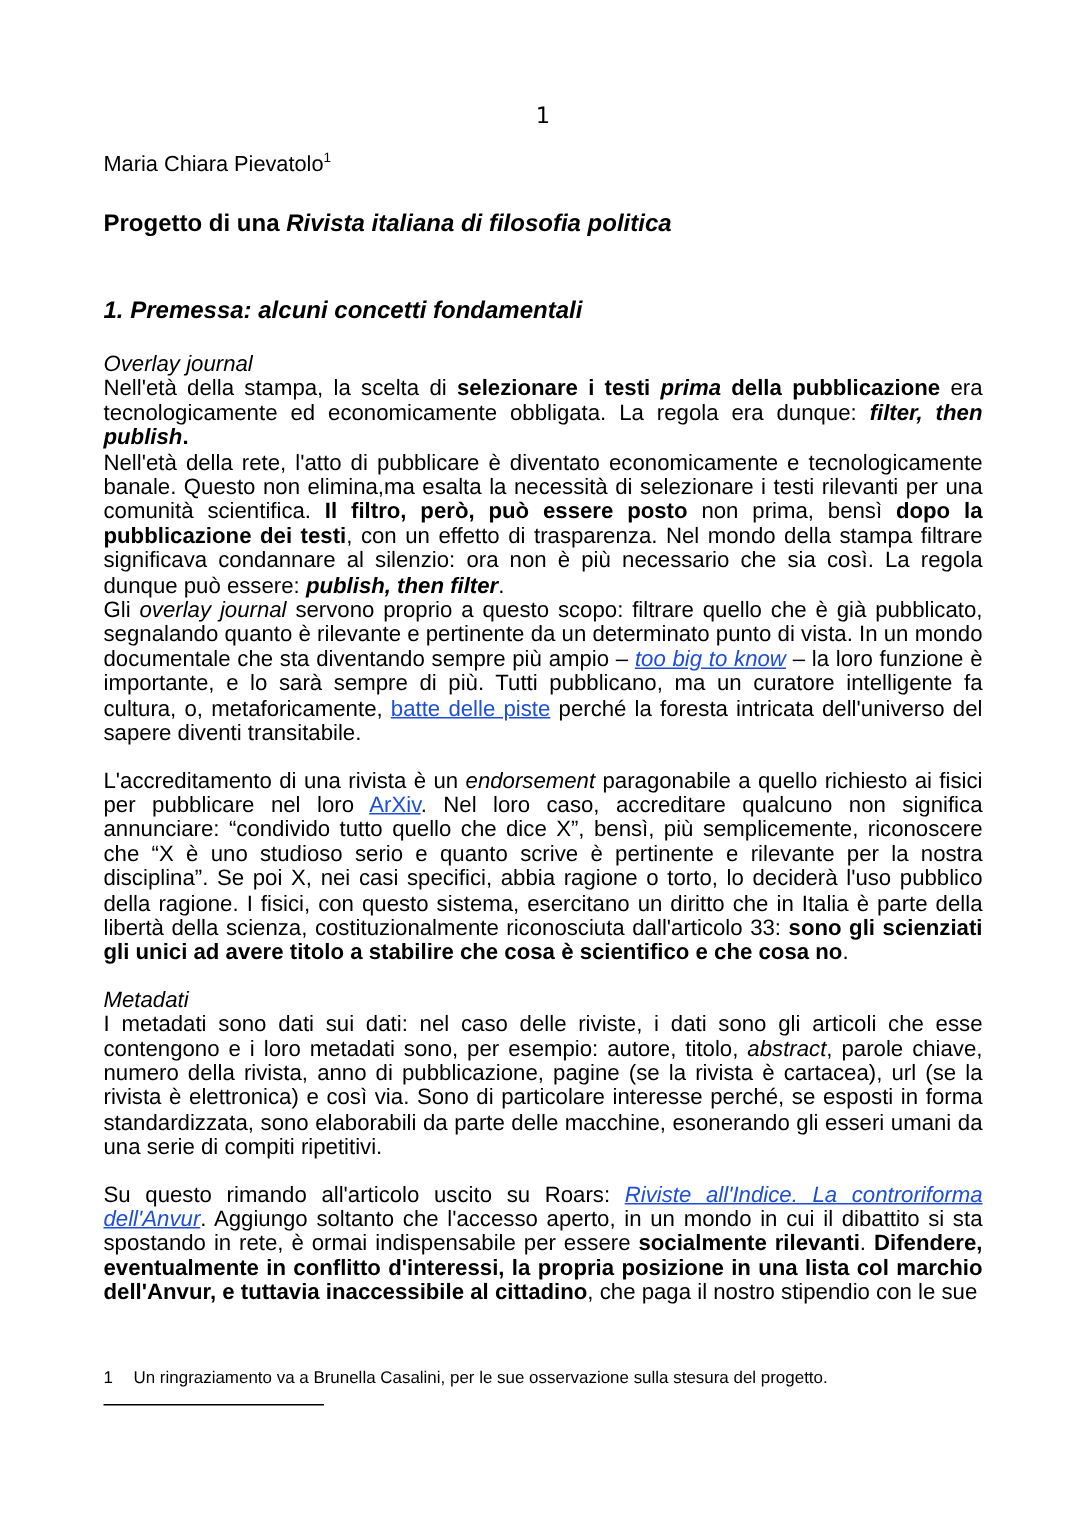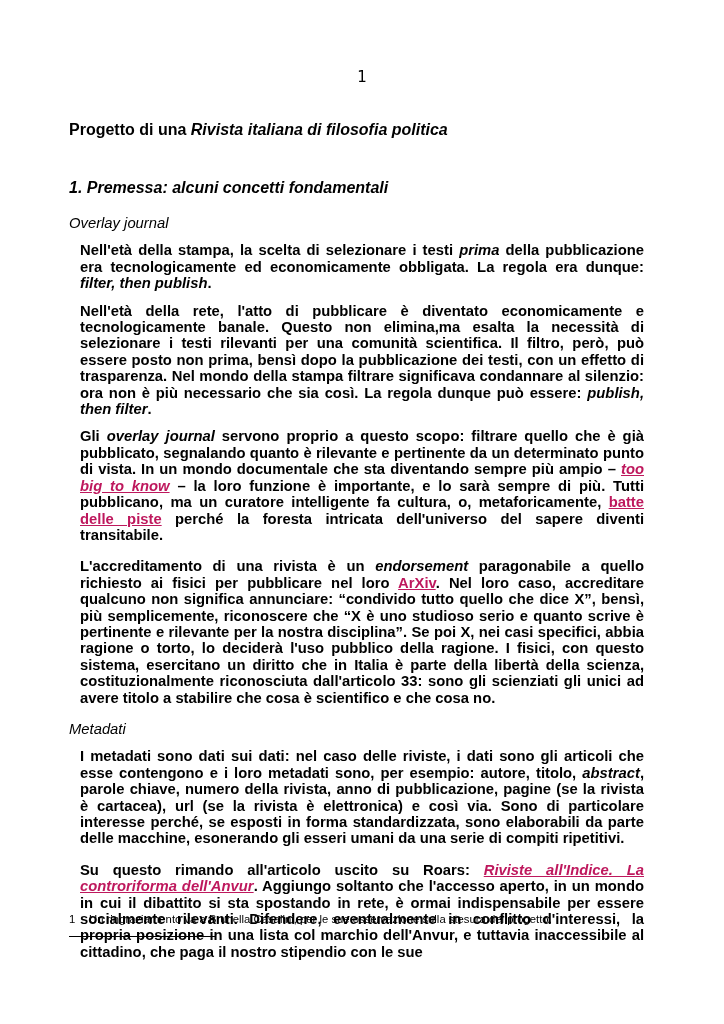--- a/index.html
+++ b/index.html
@@ -7,32 +7,33 @@
          font-family: "Liberation Sans", sans-serif; color: #000; }
   .page-number { position: absolute; top: 68px; left: 0; width: 724px; text-align: center;
                  font-size: 15px; font-family: "DejaVu Sans", sans-serif; }
   .content { position: absolute; left: 69px; width: 586px; top: 100px; }
   .author { font-size: 14.5px; margin: 0; line-height: 20px; }
   .author sup { font-size: 9px; vertical-align: super; line-height: 0; }
   .title { font-size: 16px; font-weight: bold; margin: 16px 0 0 0; line-height: 28px; }
   .section-title { font-size: 16px; font-weight: bold; font-style: italic; margin: 32px 0 0 0; line-height: 24px; }
   .block { margin-top: 15px; }
   .subhead { font-style: italic; font-size: 14.8px; line-height: 16.4px; margin: 0; }
-  p.body { font-size: 14.8px; line-height: 16.4px; margin: 11px; text-align: justify; font-weight: bold; }
-  a.link { color: #be185d; text-decoration: underline; }
+  p.body { font-size: 14.8px; line-height: 16.4px; margin: 0; text-align: justify; }
+  a.link { color: #1d4ed8; text-decoration: underline; }
   .fn-rule { position: absolute; left: 69px; top: 936px; width: 147px; border-top: 1px solid #000; }
   .footnote { position: absolute; left: 69px; top: 912px; font-size: 11.3px; line-height: 14px; }
   .footnote .fn-num { display: inline-block; width: 20px; }
 </style>
 </head>
 <body>
 
 <div class="page-number">1</div>
 
 <div class="content">
+  <p class="author"><span>Maria Chiara Pievatolo</span><sup>1</sup></p>
 
   <h1 class="title"><span>Progetto di una </span><i>Rivista italiana di filosofia politica</i></h1>
 
   <h2 class="section-title">1. Premessa: alcuni concetti fondamentali</h2>
 
   <div class="block">
     <p class="subhead">Overlay journal</p>
     <p class="body"><span>Nell'età della stampa, la scelta di </span><b>selezionare i testi </b><b><i>prima</i></b><b> della pubblicazione</b><span> era tecnologicamente ed economicamente obbligata. La regola era dunque: </span><b><i>filter, then publish</i></b><b>.</b></p>
     <p class="body"><span>Nell'età della rete, l'atto di pubblicare è diventato economicamente e tecnologicamente banale. Questo non elimina,ma esalta la necessità di selezionare i testi rilevanti per una comunità scientifica. </span><b>Il filtro, però, può essere posto</b><span> non prima, bensì </span><b>dopo la pubblicazione dei testi</b><span>, con un effetto di trasparenza. Nel mondo della stampa filtrare significava condannare al silenzio: ora non è più necessario che sia così. La regola dunque può essere: </span><b><i>publish, then filter</i></b><span>.</span></p>
     <p class="body"><span>Gli </span><i>overlay journal</i><span> servono proprio a questo scopo: filtrare quello che è già pubblicato, segnalando quanto è rilevante e pertinente da un determinato punto di vista. In un mondo documentale che sta diventando sempre più ampio – </span><a class="link"><i>too big to know</i></a><span> – la loro funzione è importante, e lo sarà sempre di più. Tutti pubblicano, ma un curatore intelligente fa cultura, o, metaforicamente, </span><a class="link">batte delle piste</a><span> perché la foresta intricata dell'universo del sapere diventi transitabile.</span></p>

